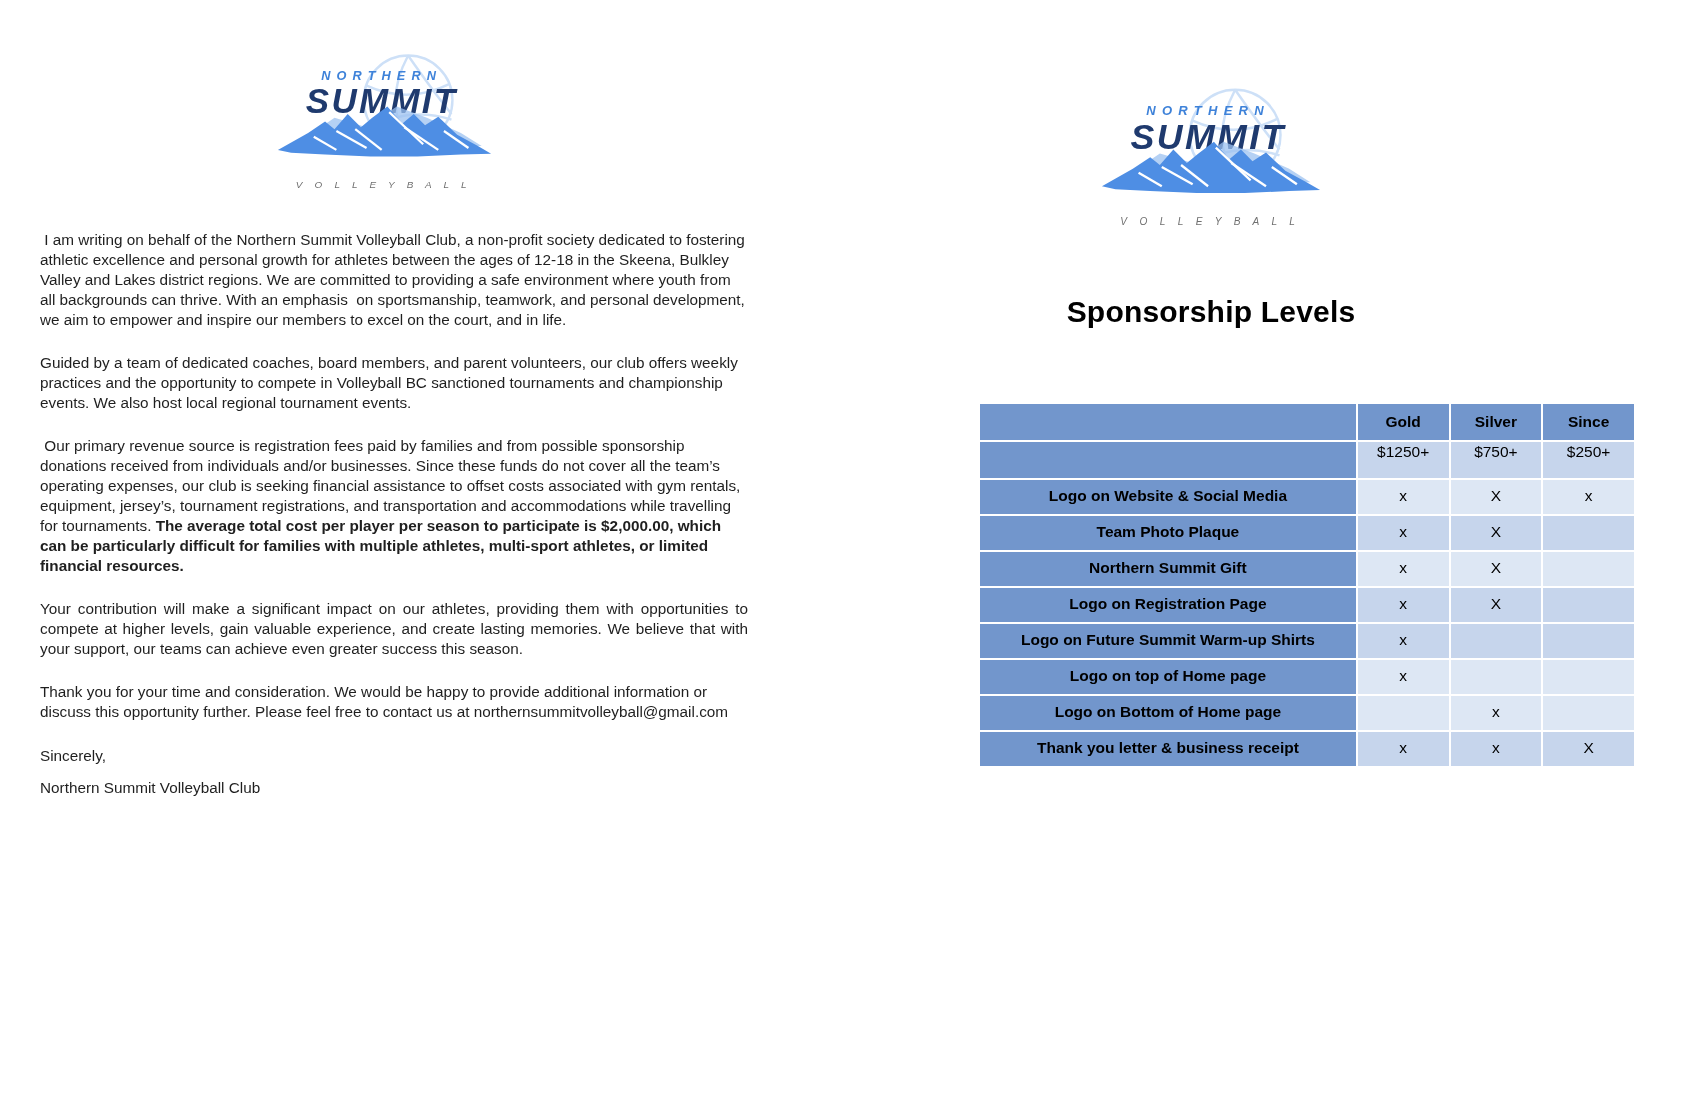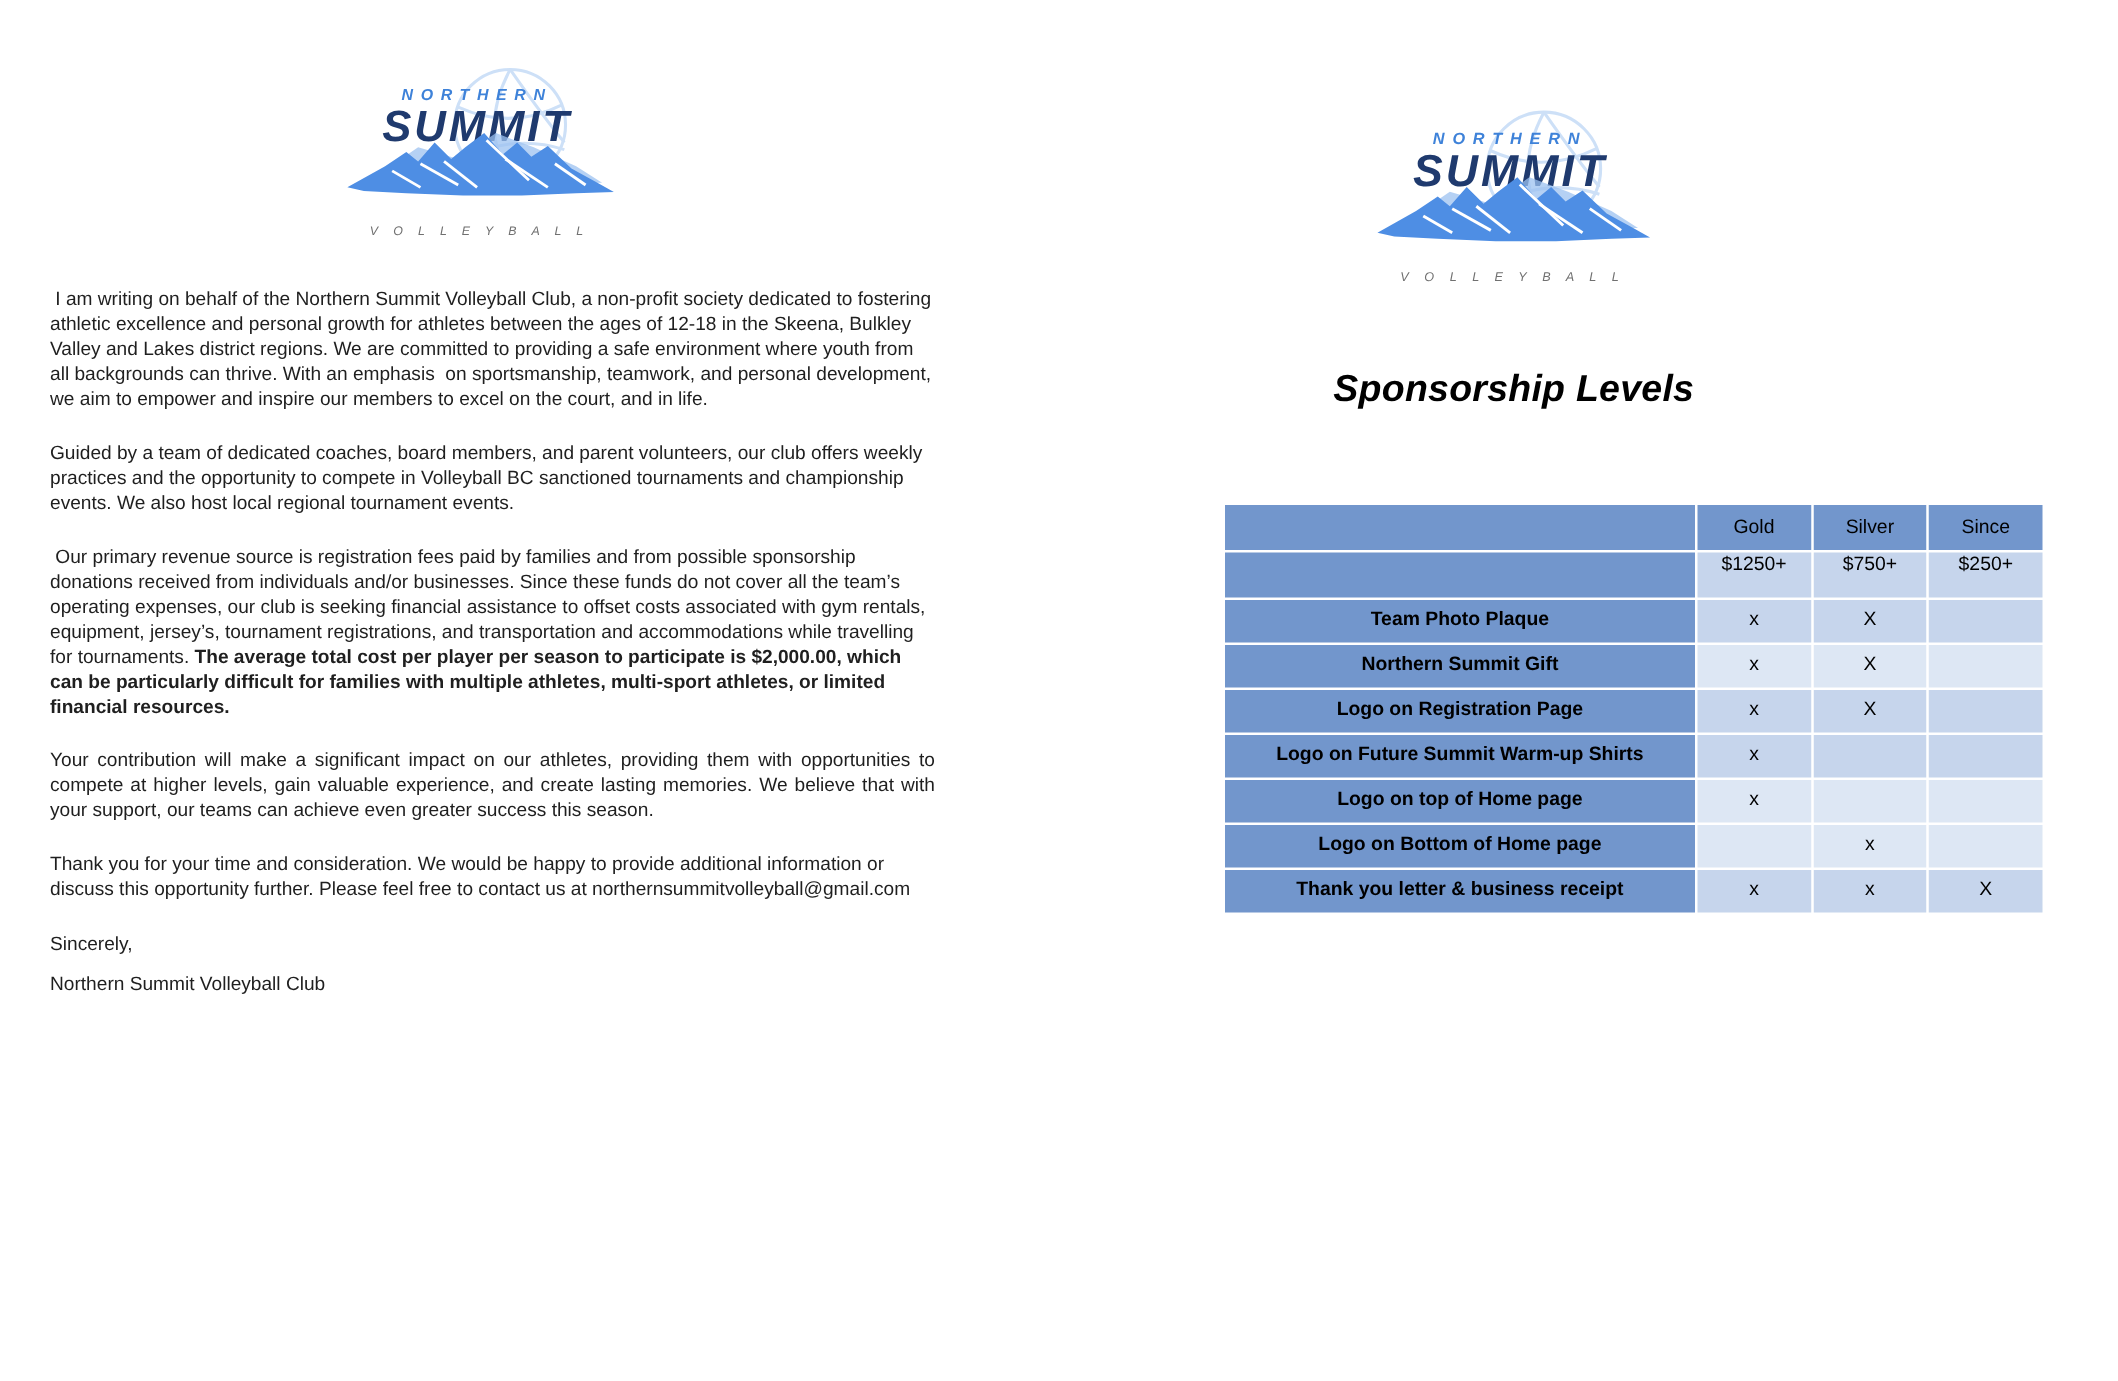--- a/index.html
+++ b/index.html
@@ -28,33 +28,32 @@
   .letter p.justify{text-align:justify;}
   .letter .b{font-weight:bold;}
   .letter .closing{margin-top:24px;margin-bottom:12px;}
   .letter .signature{margin-bottom:0;}
 
   
   .sp-title{
     position:absolute;left:1011px;top:295px;width:400px;
     text-align:center;font-size:30px;font-weight:bold;color:#000;margin:0;
     letter-spacing:0.2px;
-    font-style:italic;
   }
   table.sp{
     position:absolute;left:978px;top:402px;width:658px;
     border-collapse:separate;border-spacing:2px;
     table-layout:fixed;
   }
   table.sp td{
     text-align:center;vertical-align:middle;color:#000;
     padding:3px 6px;font-size:15.5px;line-height:1.22;
   }
   td.lbl{background:var(--table-blue,#7296cc);font-weight:bold;}
-  td.hdr{background:var(--table-blue,#7296cc);font-weight:normal;font-size:16.5px;height:30px;}
+  td.hdr{background:var(--table-blue,#7296cc);font-weight:bold;font-size:16.5px;height:30px;}
   tr.price-row td{padding-top:1px;padding-bottom:16px;height:18px;}
   tr.feat td{height:28px;}
   td.cell-light{background:var(--row-light,#dde7f4);}
   td.cell-dark{background:var(--row-dark,#c6d5ec);}
 </style>
 </head>
 <body>
 
 <div class="page page-left">
   <div class="logo-slot logo-left">
@@ -139,20 +138,26 @@
         <td class="hdr">Silver</td>
         <td class="hdr">Since</td>
       </tr>
       <tr class="price-row">
         <td class="lbl"></td>
         <td class="cell-dark">$1250+</td>
         <td class="cell-dark">$750+</td>
         <td class="cell-dark">$250+</td>
       </tr>
       <tr class="feat">
+        <td class="lbl">Logo on Website &amp; Social Media</td>
+        <td class="cell-light">x</td>
+        <td class="cell-light">X</td>
+        <td class="cell-light">x</td>
+      </tr>
+      <tr class="feat">
         <td class="lbl">Team Photo Plaque</td>
         <td class="cell-dark">x</td>
         <td class="cell-dark">X</td>
         <td class="cell-dark"></td>
       </tr>
       <tr class="feat">
         <td class="lbl">Northern Summit Gift</td>
         <td class="cell-light">x</td>
         <td class="cell-light">X</td>
         <td class="cell-light"></td>

